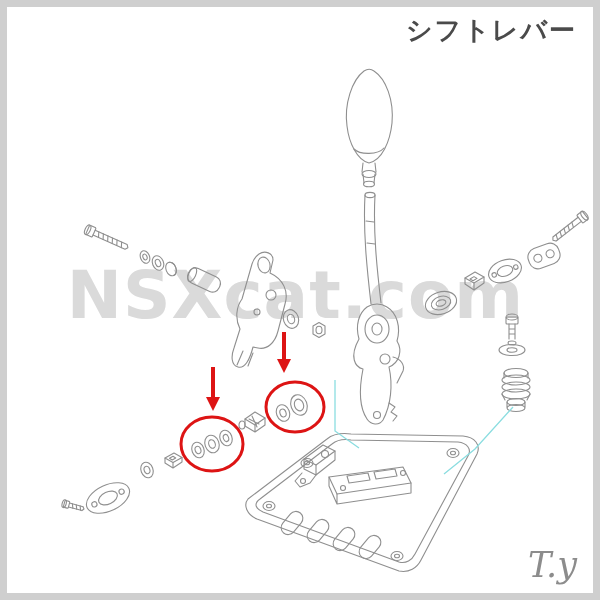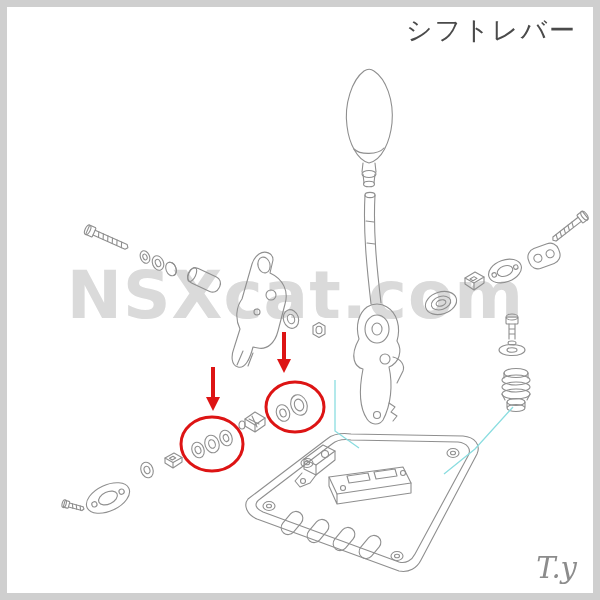--- a/index.html
+++ b/index.html
@@ -6,36 +6,36 @@
   html, body { width:600px; height:600px; background:#fff; }
   .page {
     position:relative; width:600px; height:600px;
     background: var(--background, #ffffff);
     border: 7px solid var(--frame-gray, #cfcfcf);
     overflow:hidden;
     font-family:"DejaVu Sans", "Liberation Sans", sans-serif;
   }
   .title {
     position:absolute; top:6px; right:16px;
-    font-size:26px; font-weight:normal;
+    font-size:26px; font-weight:bold;
     letter-spacing:2px;
     color: var(--title-gray, #4a4a4a);
   }
   .watermark {
     position:absolute; top:250px; left:50%;
     transform:translateX(-51%);
     font-size:66px; font-weight:bold; letter-spacing:1px;
     color: var(--watermark-gray, #dadada);
     white-space:nowrap;
     user-select:none;
   }
   .signature {
     position:absolute; right:16px; bottom:8px;
     font-family:"DejaVu Serif", "Liberation Serif", serif;
-    font-style:italic; font-size:29px;
+    font-style:italic; font-size:35px;
     color: var(--signature-gray, #8c8c8c);
     text-align: center;
   }
   svg.diagram { position:absolute; left:0; top:0; }
 </style>
 </head>
 <body>
 
 <div class="page">
 

